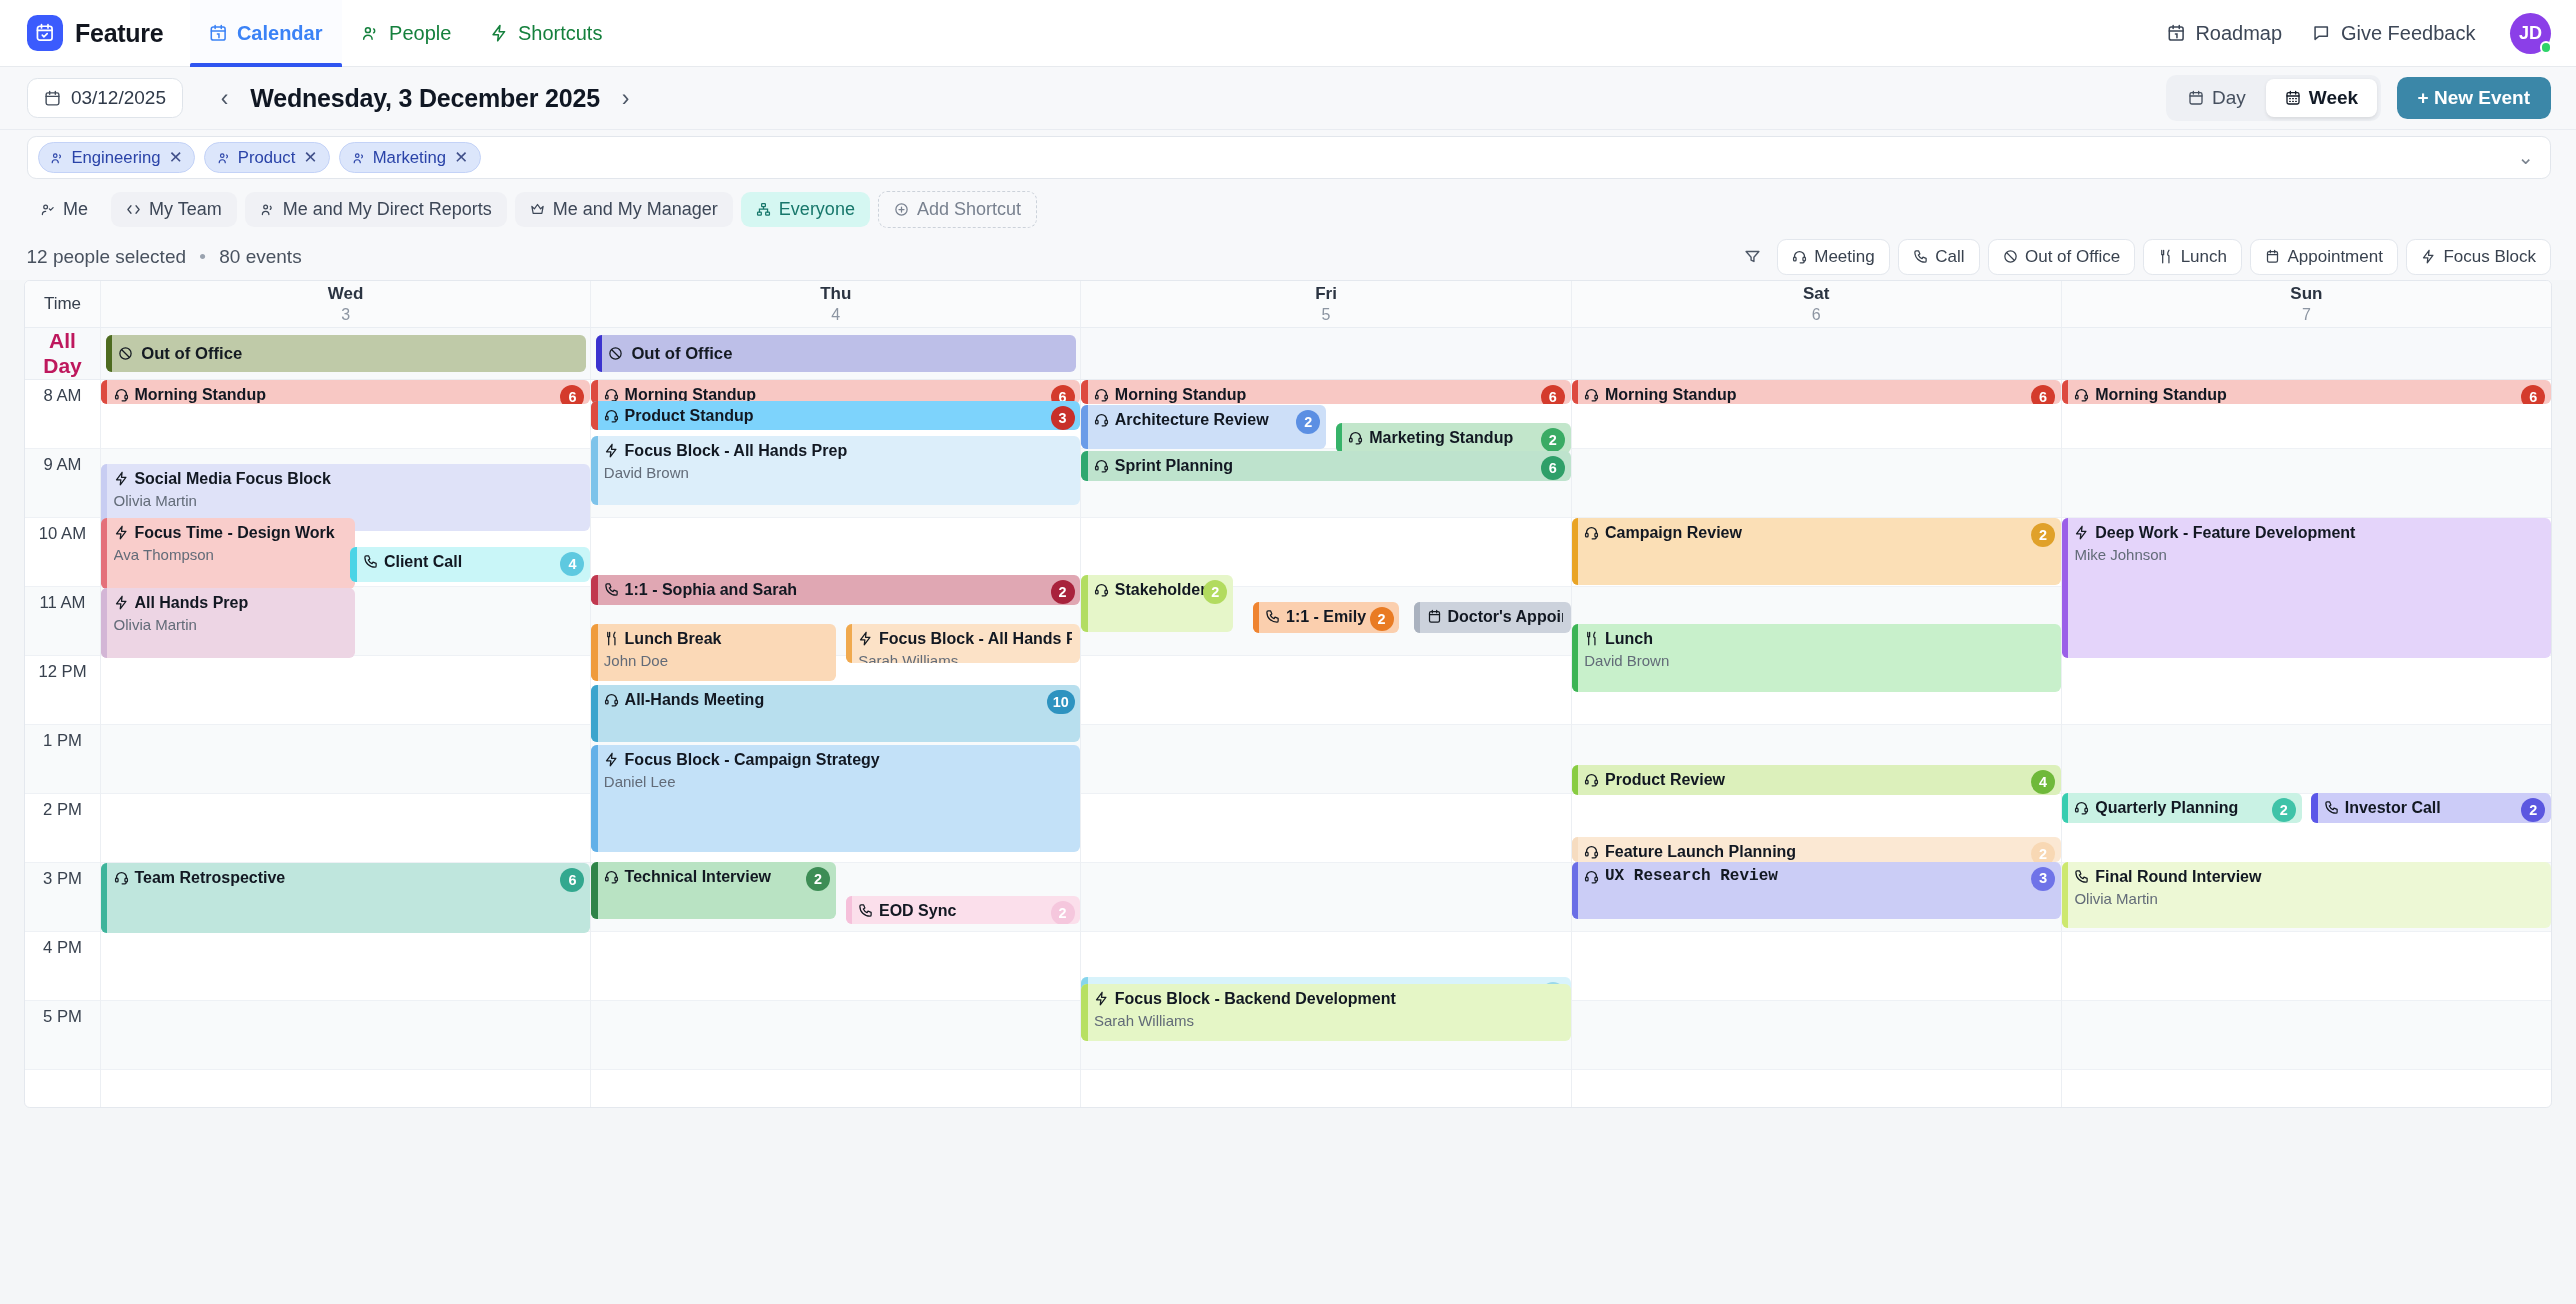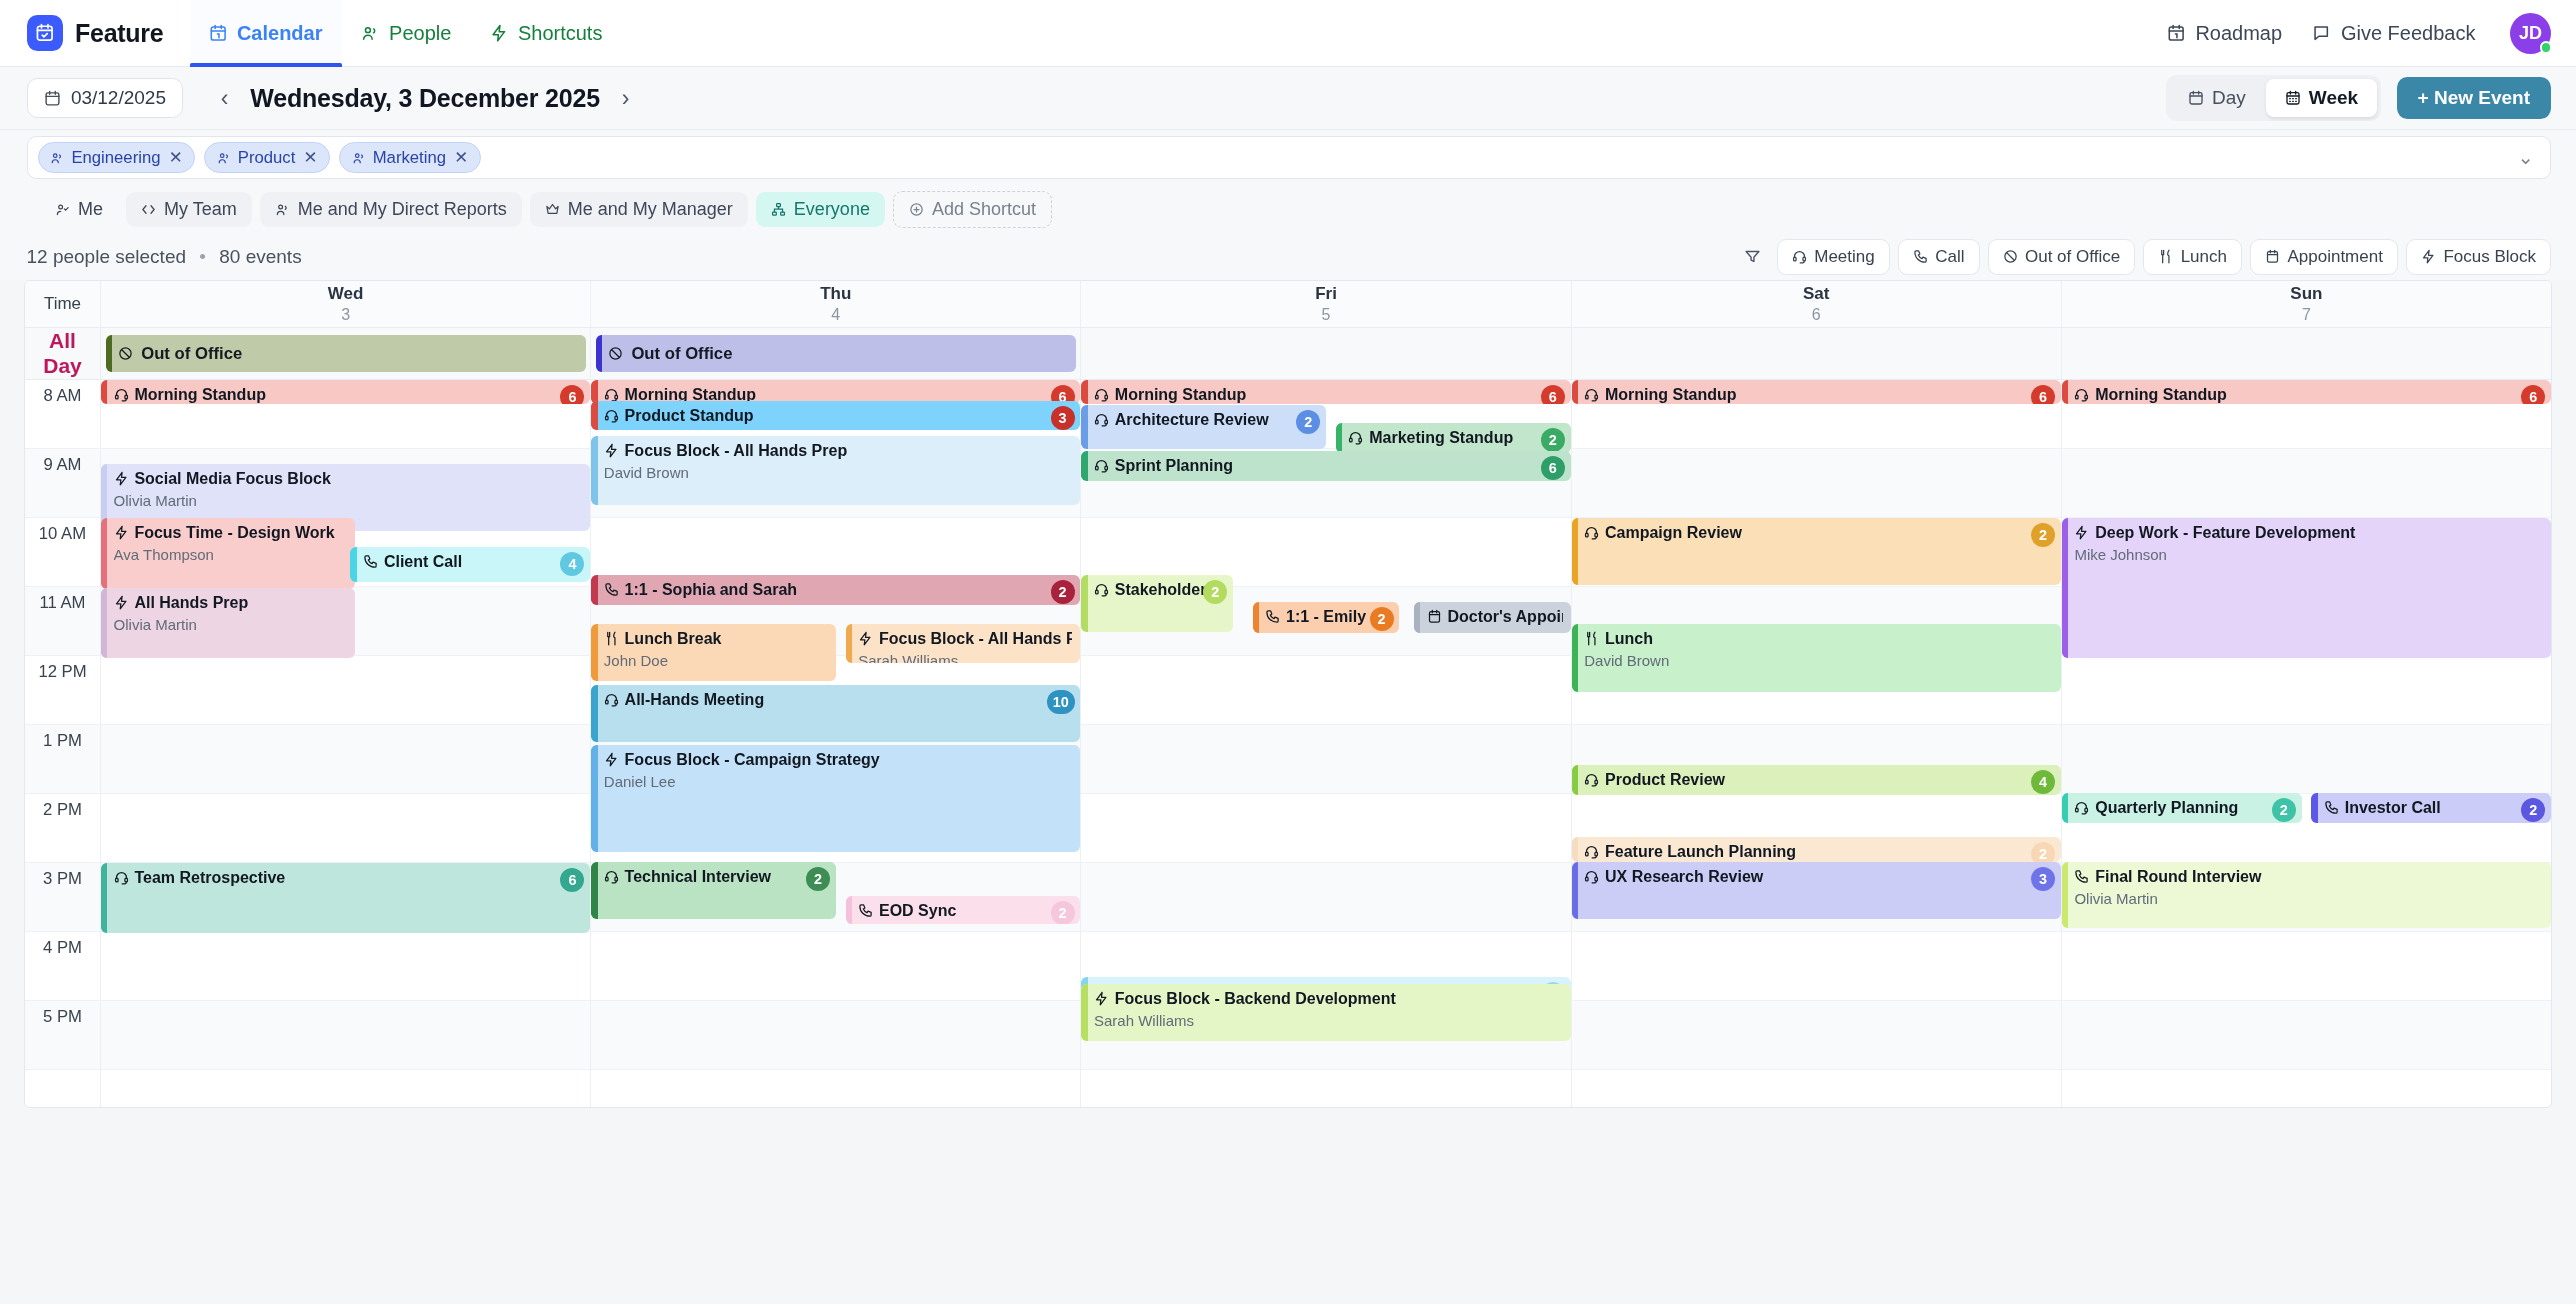--- a/index.html
+++ b/index.html
@@ -86,21 +86,21 @@
   }
   .chip {
     display:flex; align-items:center; gap:7px; background:#dce6fb; color:#2a43a8;
     border:1.2px solid #c3d2f7; border-radius:17px; padding:4px 11.5px; font-size:16.7px; cursor:pointer;
   }
   .chip .x { color:#41508a; font-size:16.7px; margin-left:1.2px; }
   .chev-down { margin-left:auto; font-size:19.5px; color:#7a838f; padding-right:5.8px; cursor:pointer; }
 
   
   .shortcutbar {
-    height:48px; display:flex; align-items:center; gap:8px; padding:0 40px; background:#f7f8fa;
+    height:48px; display:flex; align-items:center; gap:8px; padding:0 25px; background:#f7f8fa;
     flex:none;
   }
   .sc {
     display:flex; align-items:center; gap:8px; border-radius:9.2px; padding:7px 15px;
     font-size:18px; color:#3d4757; cursor:pointer;
   }
   .sc.plain { background:transparent; }
   .sc.soft { background:#f0f1f5; }
   .sc.on { background:#d5f7f2; color:#17776b; }
   .sc.dashed { border:1.7px dashed #ccd2da; color:#78818f; background:transparent; }
@@ -980,21 +980,21 @@
                     <path d="M4 13v-1a8 8 0 0 1 16 0v1"></path>
                     <rect x="2.5" y="13" width="4" height="6" rx="1.6"></rect>
                     <rect x="17.5" y="13" width="4" height="6" rx="1.6"></rect>
                     <path d="M19.5 19v1a2 2 0 0 1-2 2H13"></path>
                   </svg>
                 </span>
                 <span>Feature Launch Planning</span>
               </div>
               <span class="badge" style="background:#f8d8b4;">2</span>
             </div>
-            <div class="evt" style="top:482px;height:57px;left:0%;width:100%;background:#cbcdf6;">
+            <div class="evt" style="top:482px;height:57px;left:0%;width:100%;background:#cbcdf6;font-family:Liberation Mono, monospace;">
               <span style="position:absolute;left:0;top:0;bottom:0;width:6.3px;background:#6a6ee6;"></span>
               <div class="evt-title">
                 <span class="ico">
                   <svg width="15" height="15" viewBox="0 0 24 24" fill="none" stroke="#141a22" stroke-width="2" stroke-linecap="round">
                     <path d="M4 13v-1a8 8 0 0 1 16 0v1"></path>
                     <rect x="2.5" y="13" width="4" height="6" rx="1.6"></rect>
                     <rect x="17.5" y="13" width="4" height="6" rx="1.6"></rect>
                     <path d="M19.5 19v1a2 2 0 0 1-2 2H13"></path>
                   </svg>
                 </span>

